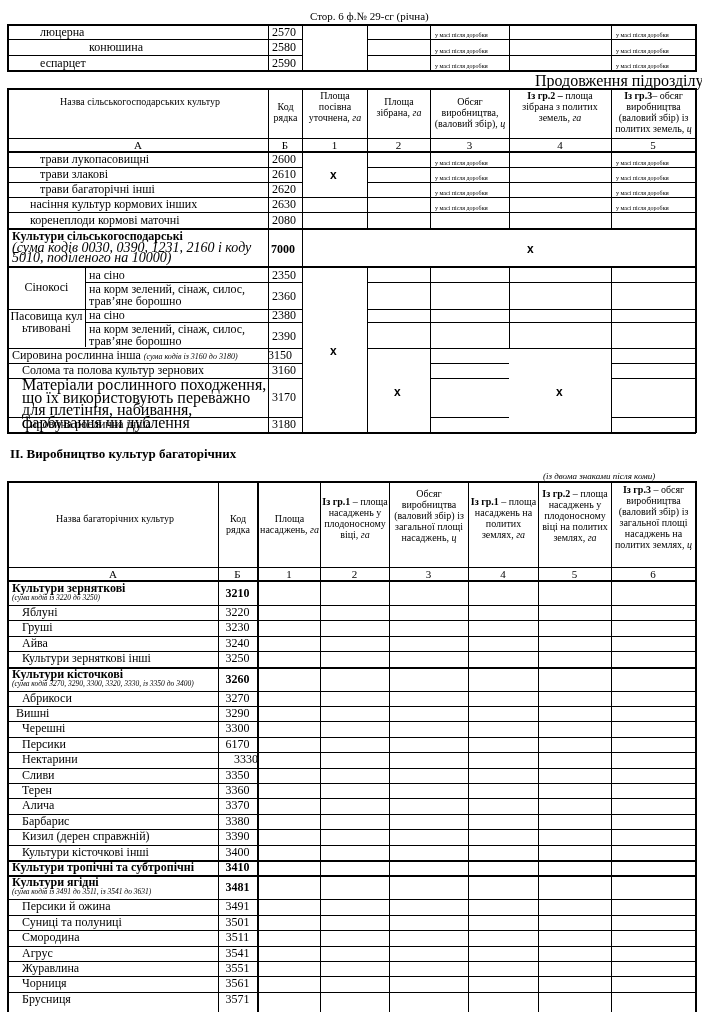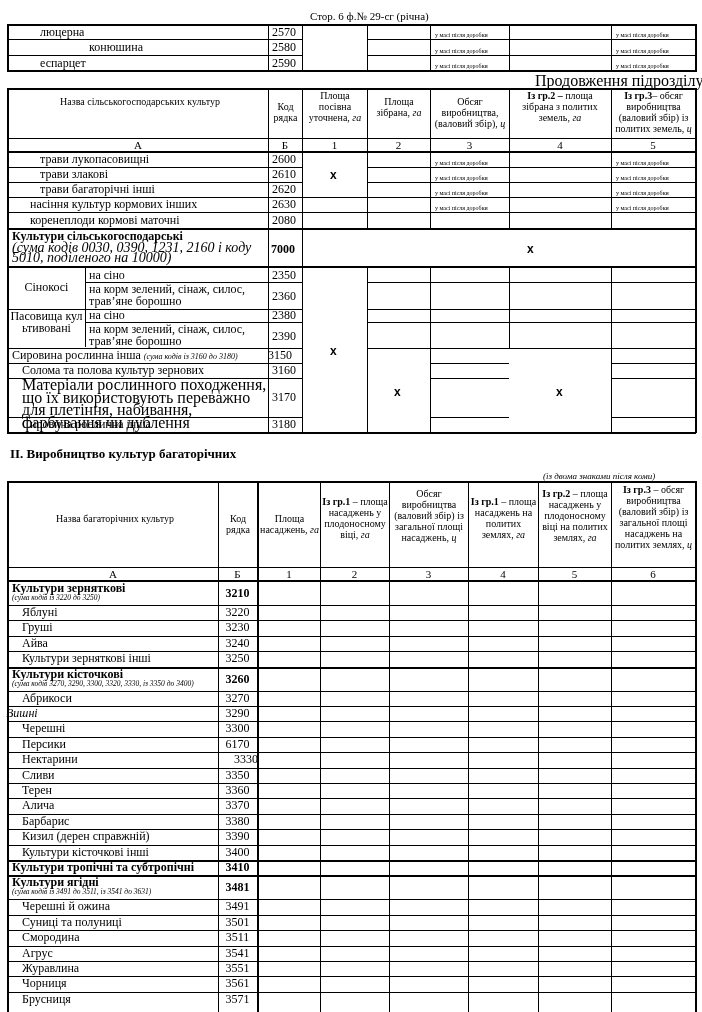--- a/index.html
+++ b/index.html
@@ -282,21 +282,21 @@
         <div class="txt c" style="left: 218px; width: 39px; top: 692px;">3270</div>
         <div class="abs" style="left: 258px; top: 692px; width: 62px; height: 13px;"></div>
         <div class="abs" style="left: 321px; top: 692px; width: 68px; height: 13px;"></div>
         <div class="abs" style="left: 390px; top: 692px; width: 78px; height: 13px;"></div>
         <div class="abs" style="left: 469px; top: 692px; width: 69px; height: 13px;"></div>
         <div class="abs" style="left: 539px; top: 692px; width: 72px; height: 13px;"></div>
         <div class="abs" style="left: 612px; top: 692px; width: 83px; height: 13px;"></div>
       </div>
       <div>
         <div class="hl" style="left: 7px; top: 706px; width: 689px;"></div>
-        <div class="txt" style="left: 6px; top: 707px; font-style: italic;">Вишні</div>
+        <div class="txt" style="left: 16px; top: 707px;">Вишні</div>
         <div class="txt c" style="left: 218px; width: 39px; top: 707px;">3290</div>
         <div class="abs" style="left: 258px; top: 707px; width: 62px; height: 13px;"></div>
         <div class="abs" style="left: 321px; top: 707px; width: 68px; height: 13px;"></div>
         <div class="abs" style="left: 390px; top: 707px; width: 78px; height: 13px;"></div>
         <div class="abs" style="left: 469px; top: 707px; width: 69px; height: 13px;"></div>
         <div class="abs" style="left: 539px; top: 707px; width: 72px; height: 13px;"></div>
         <div class="abs" style="left: 612px; top: 707px; width: 83px; height: 13px;"></div>
       </div>
       <div>
         <div class="hl" style="left: 7px; top: 721px; width: 689px;"></div>
@@ -415,21 +415,21 @@
         <div class="txt c bold" style="left: 218px; width: 39px; top: 881px;">3481</div>
         <div class="abs" style="left: 258px; top: 876px; width: 62px; height: 22px;"></div>
         <div class="abs" style="left: 321px; top: 876px; width: 68px; height: 22px;"></div>
         <div class="abs" style="left: 390px; top: 876px; width: 78px; height: 22px;"></div>
         <div class="abs" style="left: 469px; top: 876px; width: 69px; height: 22px;"></div>
         <div class="abs" style="left: 539px; top: 876px; width: 72px; height: 22px;"></div>
         <div class="abs" style="left: 612px; top: 876px; width: 83px; height: 22px;"></div>
       </div>
       <div>
         <div class="hl" style="left: 7px; top: 899px; width: 689px;"></div>
-        <div class="txt" style="left: 22px; top: 900px;">Черешні й ожина</div>
+        <div class="txt" style="left: 22px; top: 900px;">Персики й ожина</div>
         <div class="txt c" style="left: 218px; width: 39px; top: 900px;">3491</div>
         <div class="abs" style="left: 258px; top: 900px; width: 62px; height: 13px;"></div>
         <div class="abs" style="left: 321px; top: 900px; width: 68px; height: 13px;"></div>
         <div class="abs" style="left: 390px; top: 900px; width: 78px; height: 13px;"></div>
         <div class="abs" style="left: 469px; top: 900px; width: 69px; height: 13px;"></div>
         <div class="abs" style="left: 539px; top: 900px; width: 72px; height: 13px;"></div>
         <div class="abs" style="left: 612px; top: 900px; width: 83px; height: 13px;"></div>
       </div>
       <div>
         <div class="hl" style="left: 7px; top: 915px; width: 689px;"></div>

